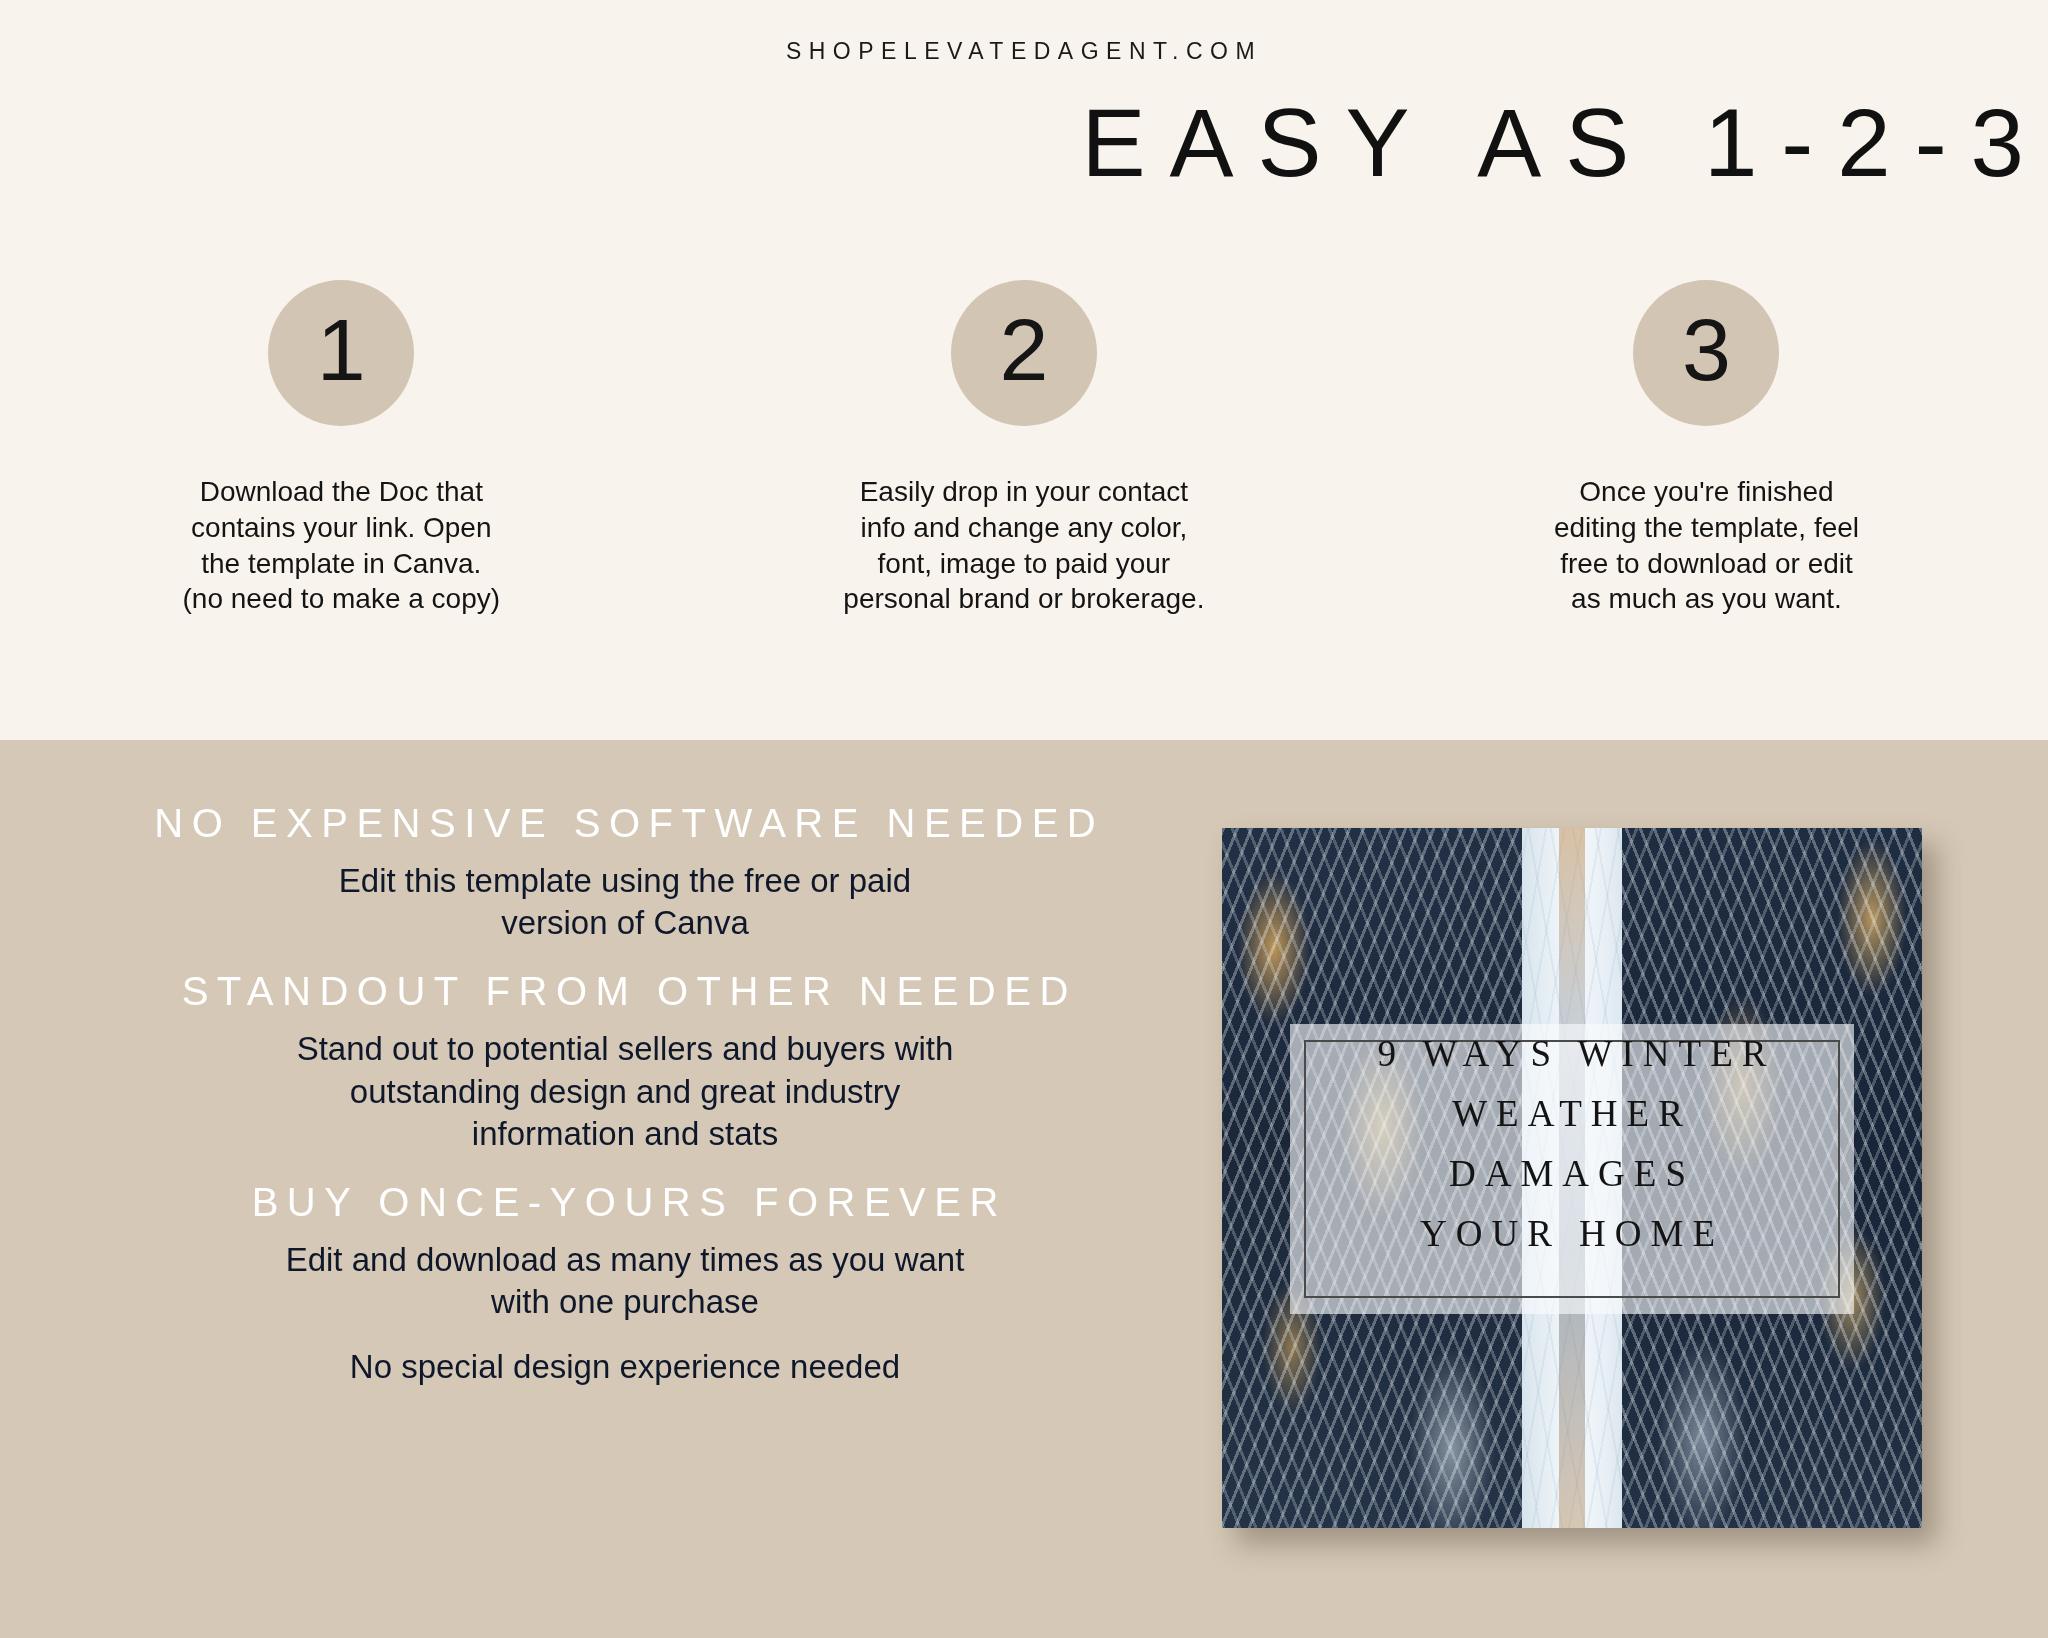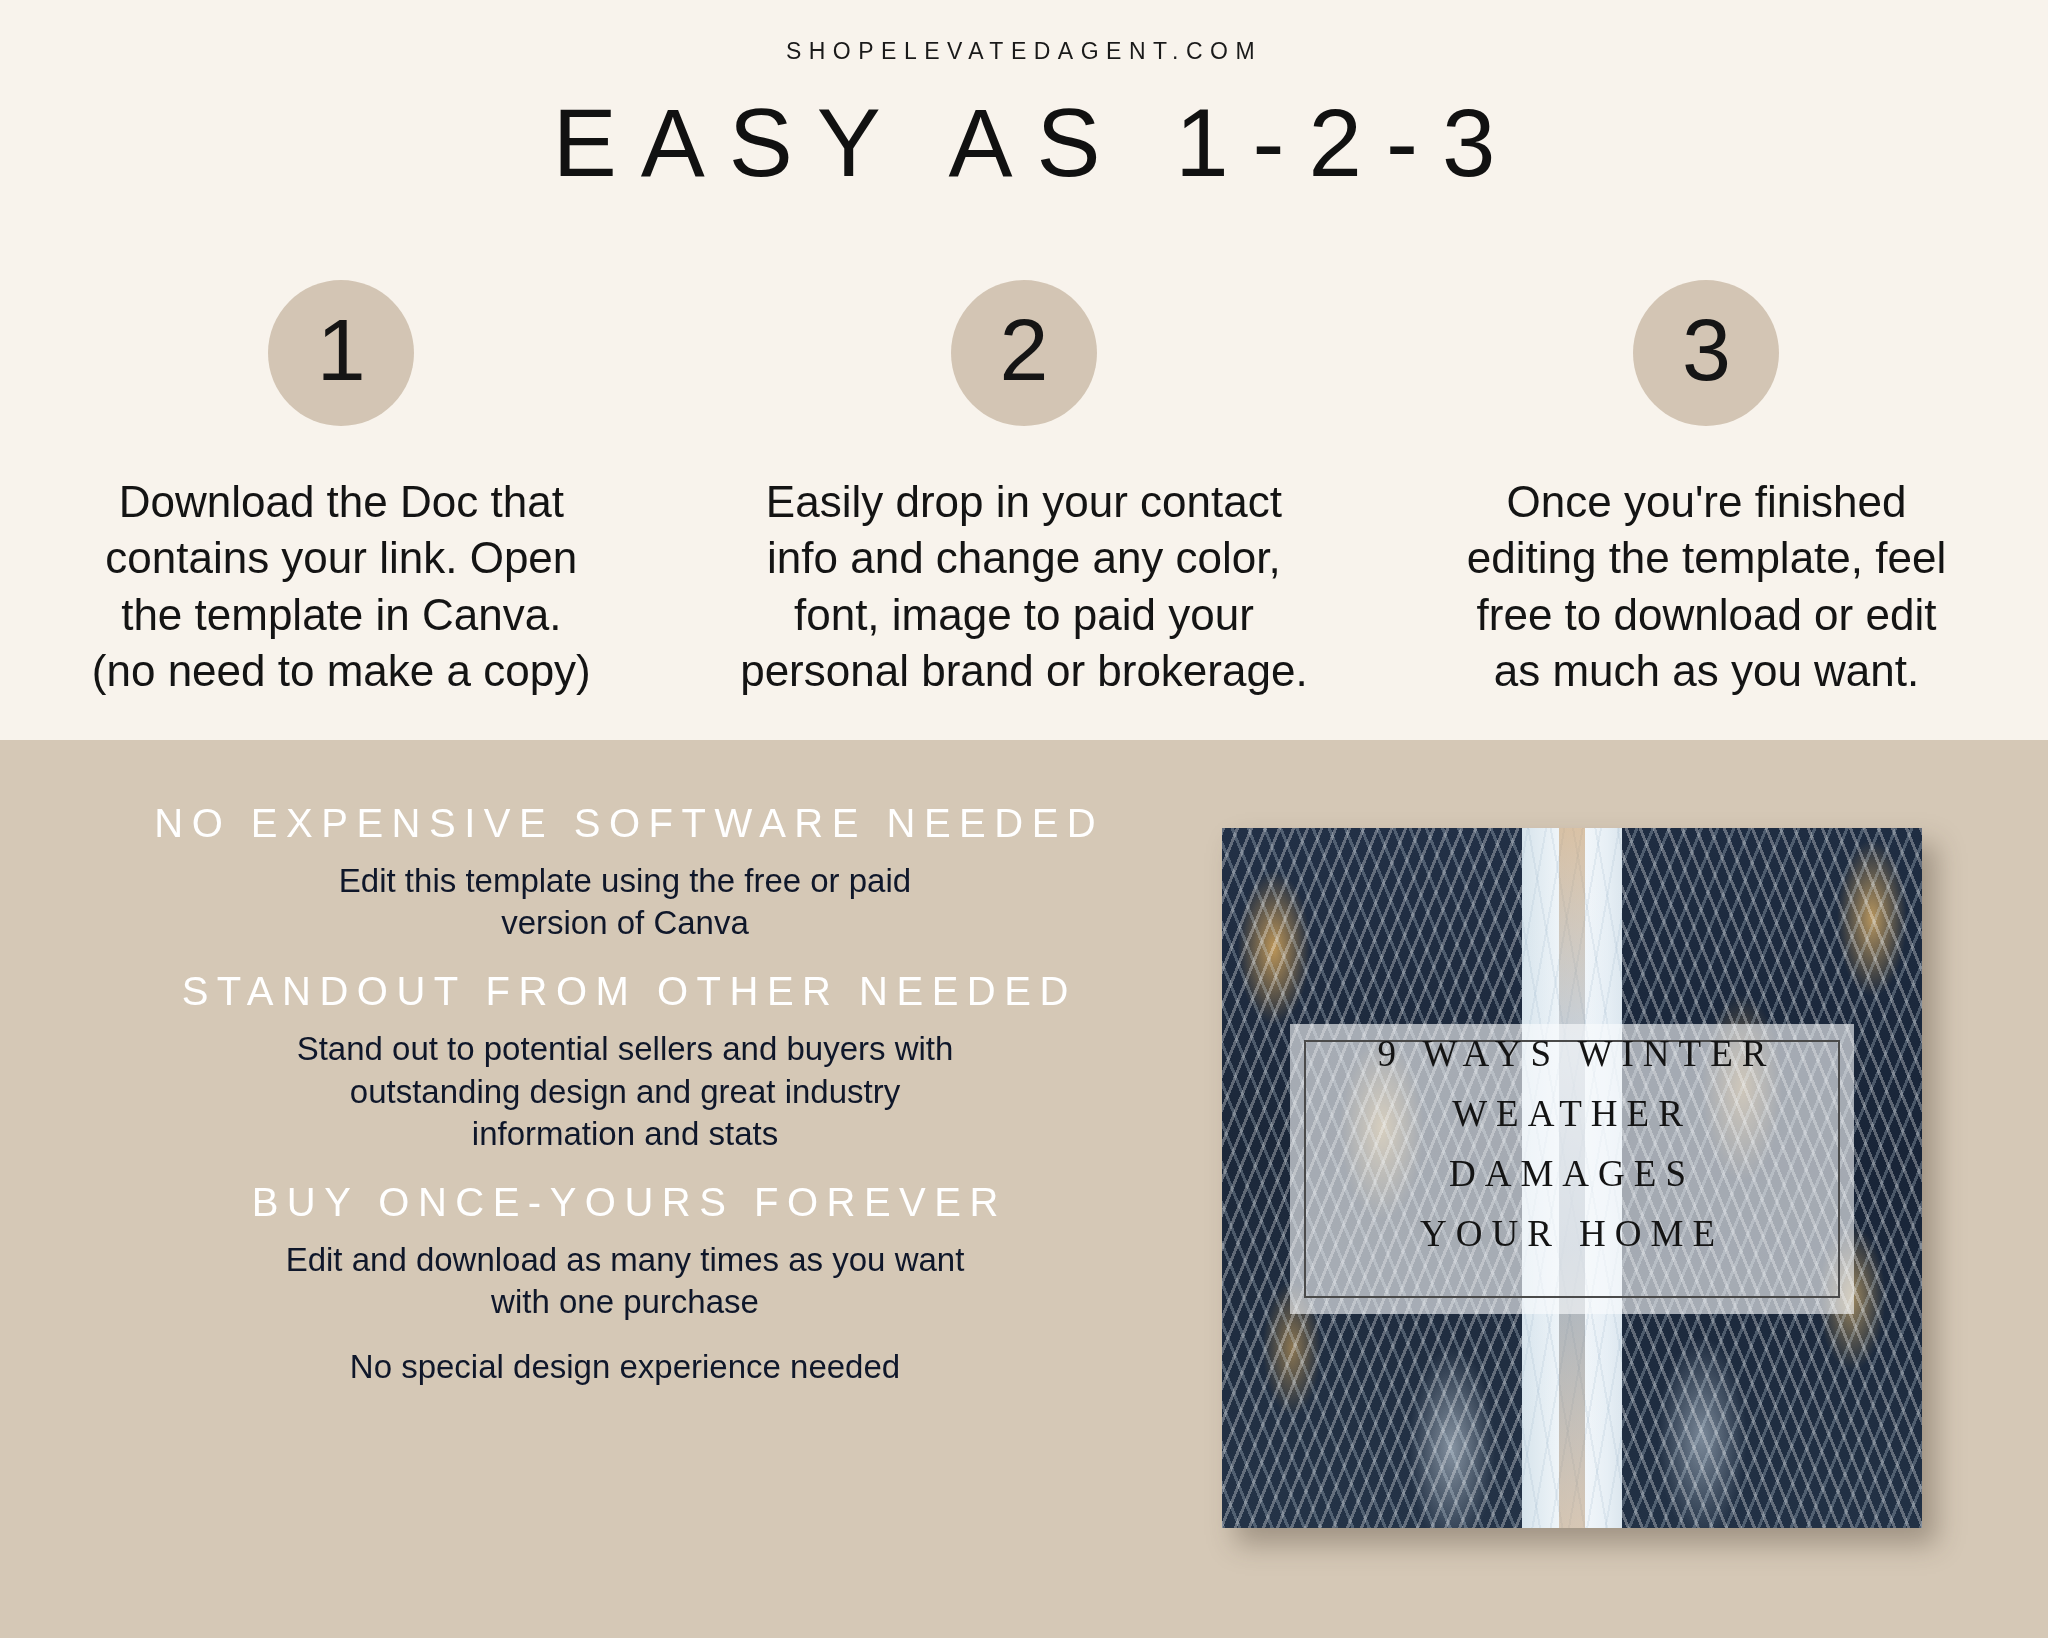--- a/index.html
+++ b/index.html
@@ -35,21 +35,21 @@
     font-size: 23px;
     letter-spacing: 7.5px;
     color: #1a1a1a;
     font-weight: 400;
   }
 
   .main-title {
     position: absolute;
     left: 0; top: 95px;
     width: 2048px;
-    text-align: center;
+    text-align: right;
     font-size: 96px;
     letter-spacing: 24px;
     color: #111111;
     font-weight: 300;
     line-height: 1.0;
     text-indent: 24px;
   }
 
   
   .steps {
@@ -76,21 +76,21 @@
     color: #151515;
     font-size: 88px;
     font-weight: 300;
     line-height: 1;
     padding-bottom: 6px;
   }
   .step-text {
     margin-top: 48px;
     width: 620px;
     text-align: center;
-    font-size: 44px;
+    font-size: 28px;
     line-height: 1.28;
     color: #141414;
     font-weight: 300;
     white-space: pre-line;
   }
 
   
   .bottom-section {
     position: absolute;
     left: 0; top: 740px;

